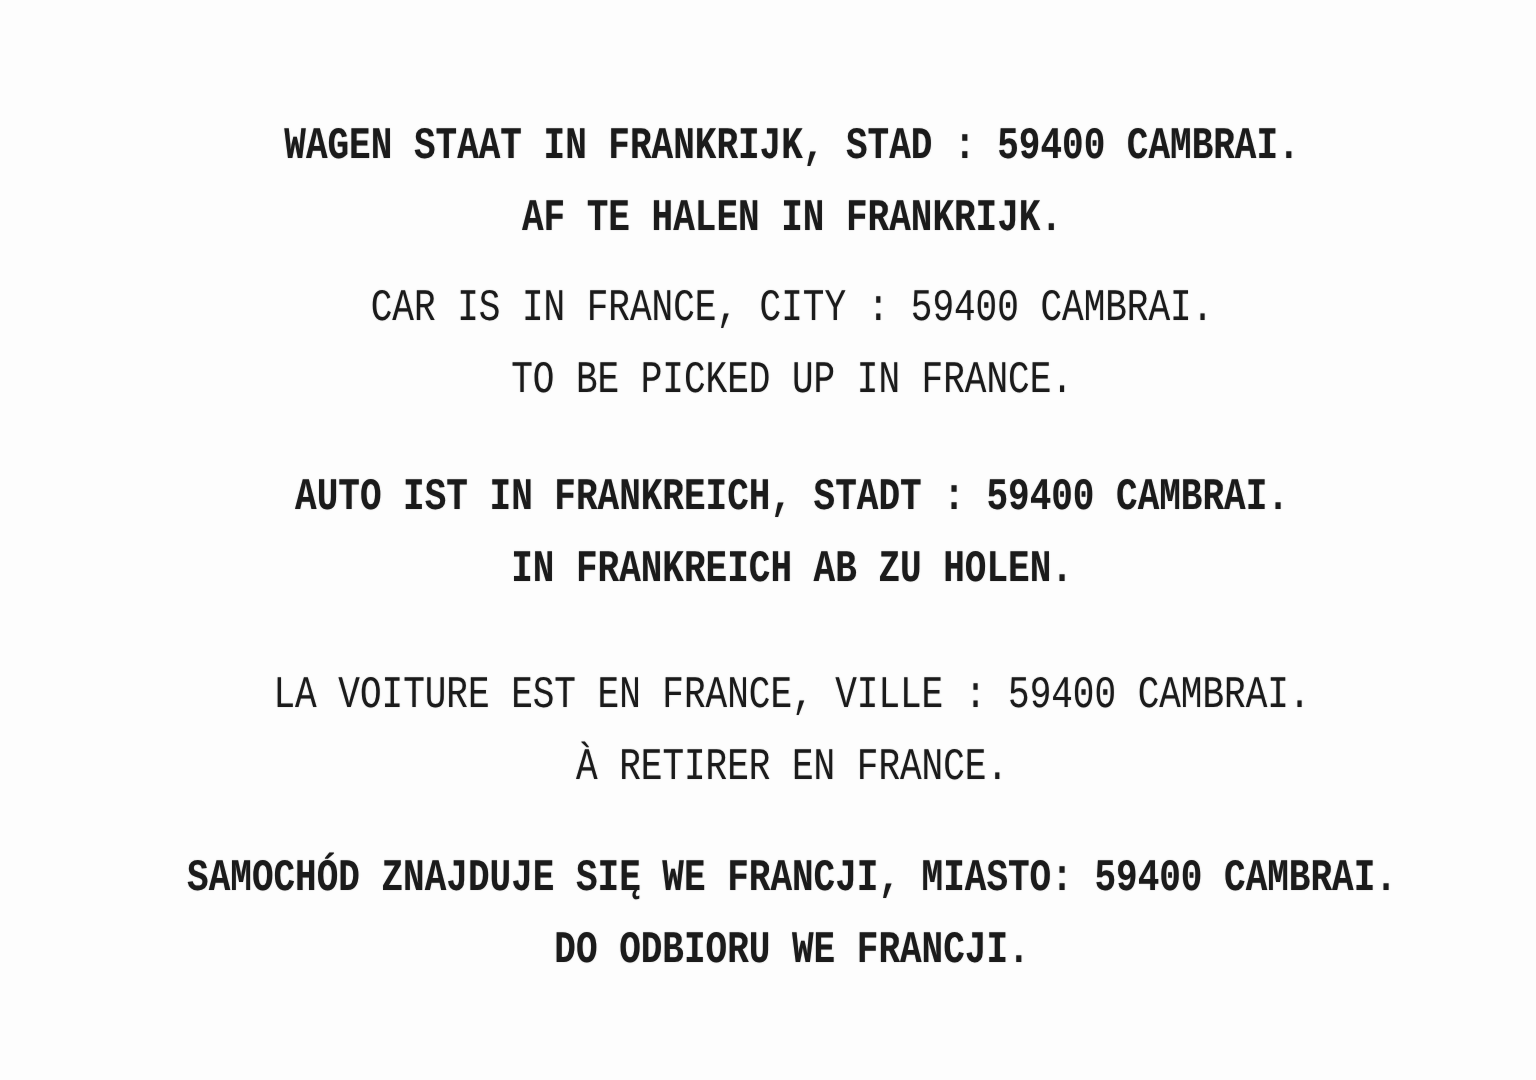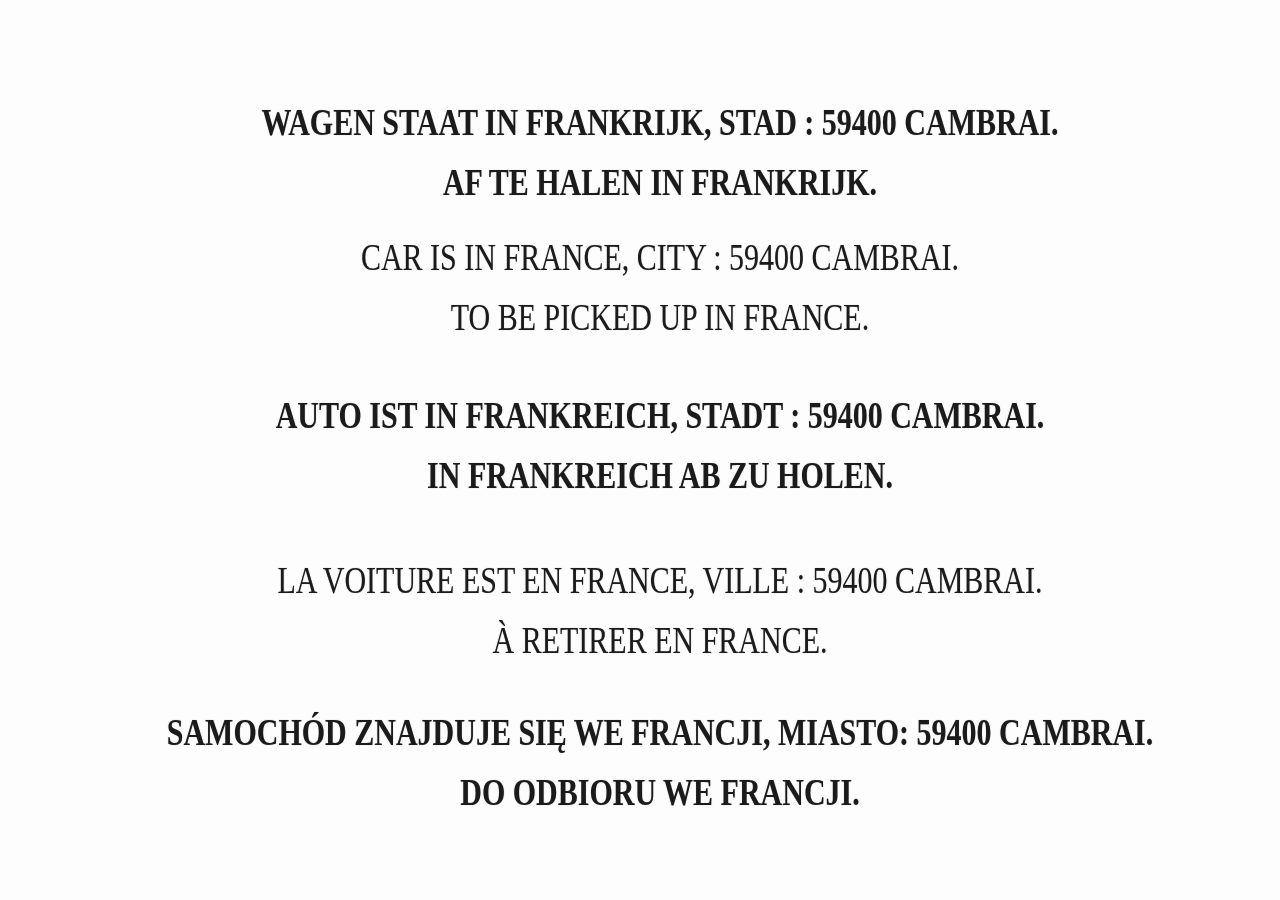--- a/index.html
+++ b/index.html
@@ -6,21 +6,21 @@
     margin: 0;
     padding: 0;
     background: #fdfdfd;
   }
   .page {
     position: relative;
     width: 1280px;
     height: 900px;
     overflow: hidden;
     background: #fdfdfd;
-    font-family: Liberation Serif, serif;
+    font-family: Liberation Mono, monospace;
     color: #1b1b1b;
   }
   
   .content {
     position: absolute;
     top: 0;
     left: 0;
     width: 1280px;
     box-sizing: border-box;
     padding-top: 74px;

